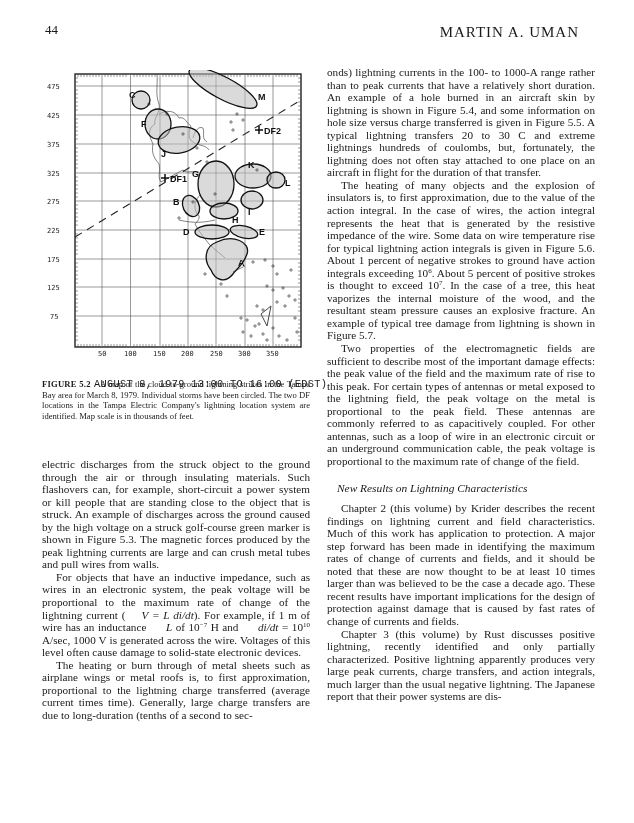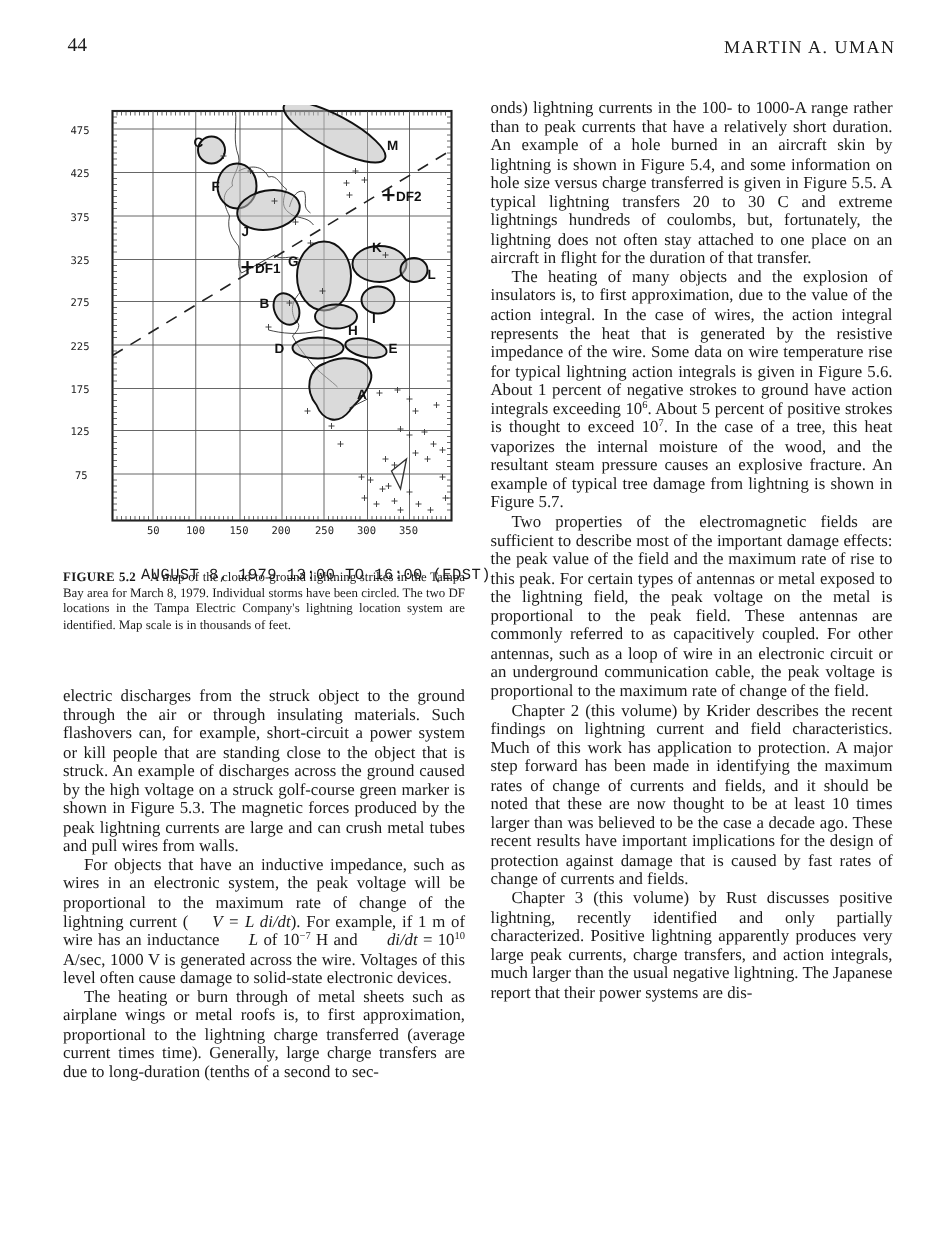--- a/index.html
+++ b/index.html
@@ -1,19 +1,19 @@
 <!DOCTYPE html>
 <html><head>
 <meta charset="utf-8">
 <style>
   html, body { margin: 0; padding: 0; background: #ffffff; }
   body { width: 634px; height: 823px; position: relative; overflow: hidden;
          font-family: "Liberation Serif", "DejaVu Serif", serif; color: #1a1a1a; }
   .page-number { position: absolute; left: 45px; top: 22px; font-size: 13px; }
-  .running-head { position: absolute; right: 37px; top: 24px; font-size: 12px; letter-spacing: 1px; }
+  .running-head { position: absolute; right: 55px; top: 24px; font-size: 15px; letter-spacing: 1px; }
   .figure { position: absolute; left: 40px; top: 70px; width: 272px; }
   .map-svg { position: absolute; left: 0; top: 0; }
   .map-caption-line { position: absolute; left: 34px; top: 308px; width: 240px;
        font-family: Liberation Mono, monospace; font-size: 10.3px; letter-spacing: 0.3px; white-space: nowrap; margin-left: 20px; }
   .fig-caption { position: absolute; left: 42px; top: 379px; width: 268px; font-size: 8.6px; line-height: 10.6px;
        text-align: justify; text-align-last: left; }
   .fig-caption .fig-label { font-size: 8.6px; letter-spacing: 0.2px; font-weight: bold; }
   .col { position: absolute; font-size: 11.2px; line-height: 12.55px; text-align: justify; }
   .col.left { left: 42px; top: 458px; width: 268px; }
   .col.right { left: 327px; top: 66px; width: 268px; }
@@ -142,15 +142,16 @@
 <div class="col left">
   <p class="noindent last-line-left">electric discharges from the struck object to the ground through the air or through insulating materials. Such flashovers can, for example, short-circuit a power system or kill people that are standing close to the object that is struck. An example of discharges across the ground caused by the high voltage on a struck golf-course green marker is shown in Figure 5.3. The magnetic forces produced by the peak lightning currents are large and can crush metal tubes and pull wires from walls.</p>
   <p class="last-line-left"><span>For objects that have an inductive impedance, such as wires in an electronic system, the peak voltage will be proportional to the maximum rate of change of the lightning current (</span><i>V = L di/dt</i><span>). For example, if 1 m of wire has an inductance </span><i>L</i><span> of 10</span><sup>−7</sup><span> H and </span><i>di/dt</i><span> = 10</span><sup>10</sup><span> A/sec, 1000 V is generated across the wire. Voltages of this level often cause damage to solid-state electronic devices.</span></p>
   <p>The heating or burn through of metal sheets such as airplane wings or metal roofs is, to first approximation, proportional to the lightning charge transferred (average current times time). Generally, large charge transfers are due to long-duration (tenths of a second to sec-</p>
 </div>
 
 <div class="col right">
   <p class="noindent last-line-left">onds) lightning currents in the 100- to 1000-A range rather than to peak currents that have a relatively short duration. An example of a hole burned in an aircraft skin by lightning is shown in Figure 5.4, and some information on hole size versus charge transferred is given in Figure 5.5. A typical lightning transfers 20 to 30 C and extreme lightnings hundreds of coulombs, but, fortunately, the lightning does not often stay attached to one place on an aircraft in flight for the duration of that transfer.</p>
   <p class="last-line-left"><span>The heating of many objects and the explosion of insulators is, to first approximation, due to the value of the action integral. In the case of wires, the action integral represents the heat that is generated by the resistive impedance of the wire. Some data on wire temperature rise for typical lightning action integrals is given in Figure 5.6. About 1 percent of negative strokes to ground have action integrals exceeding 10</span><sup>6</sup><span>. About 5 percent of positive strokes is thought to exceed 10</span><sup>7</sup><span>. In the case of a tree, this heat vaporizes the internal moisture of the wood, and the resultant steam pressure causes an explosive fracture. An example of typical tree damage from lightning is shown in Figure 5.7.</span></p>
   <p class="last-line-left">Two properties of the electromagnetic fields are sufficient to describe most of the important damage effects: the peak value of the field and the maximum rate of rise to this peak. For certain types of antennas or metal exposed to the lightning field, the peak voltage on the metal is proportional to the peak field. These antennas are commonly referred to as capacitively coupled. For other antennas, such as a loop of wire in an electronic circuit or an underground communication cable, the peak voltage is proportional to the maximum rate of change of the field.</p>
+  <div class="section-head">New Results on Lightning Characteristics</div>
   <p class="last-line-left">Chapter 2 (this volume) by Krider describes the recent findings on lightning current and field characteristics. Much of this work has application to protection. A major step forward has been made in identifying the maximum rates of change of currents and fields, and it should be noted that these are now thought to be at least 10 times larger than was believed to be the case a decade ago. These recent results have important implications for the design of protection against damage that is caused by fast rates of change of currents and fields.</p>
   <p>Chapter 3 (this volume) by Rust discusses positive lightning, recently identified and only partially characterized. Positive lightning apparently produces very large peak currents, charge transfers, and action integrals, much larger than the usual negative lightning. The Japanese report that their power systems are dis-</p>
 </div>
 
 </body></html>

